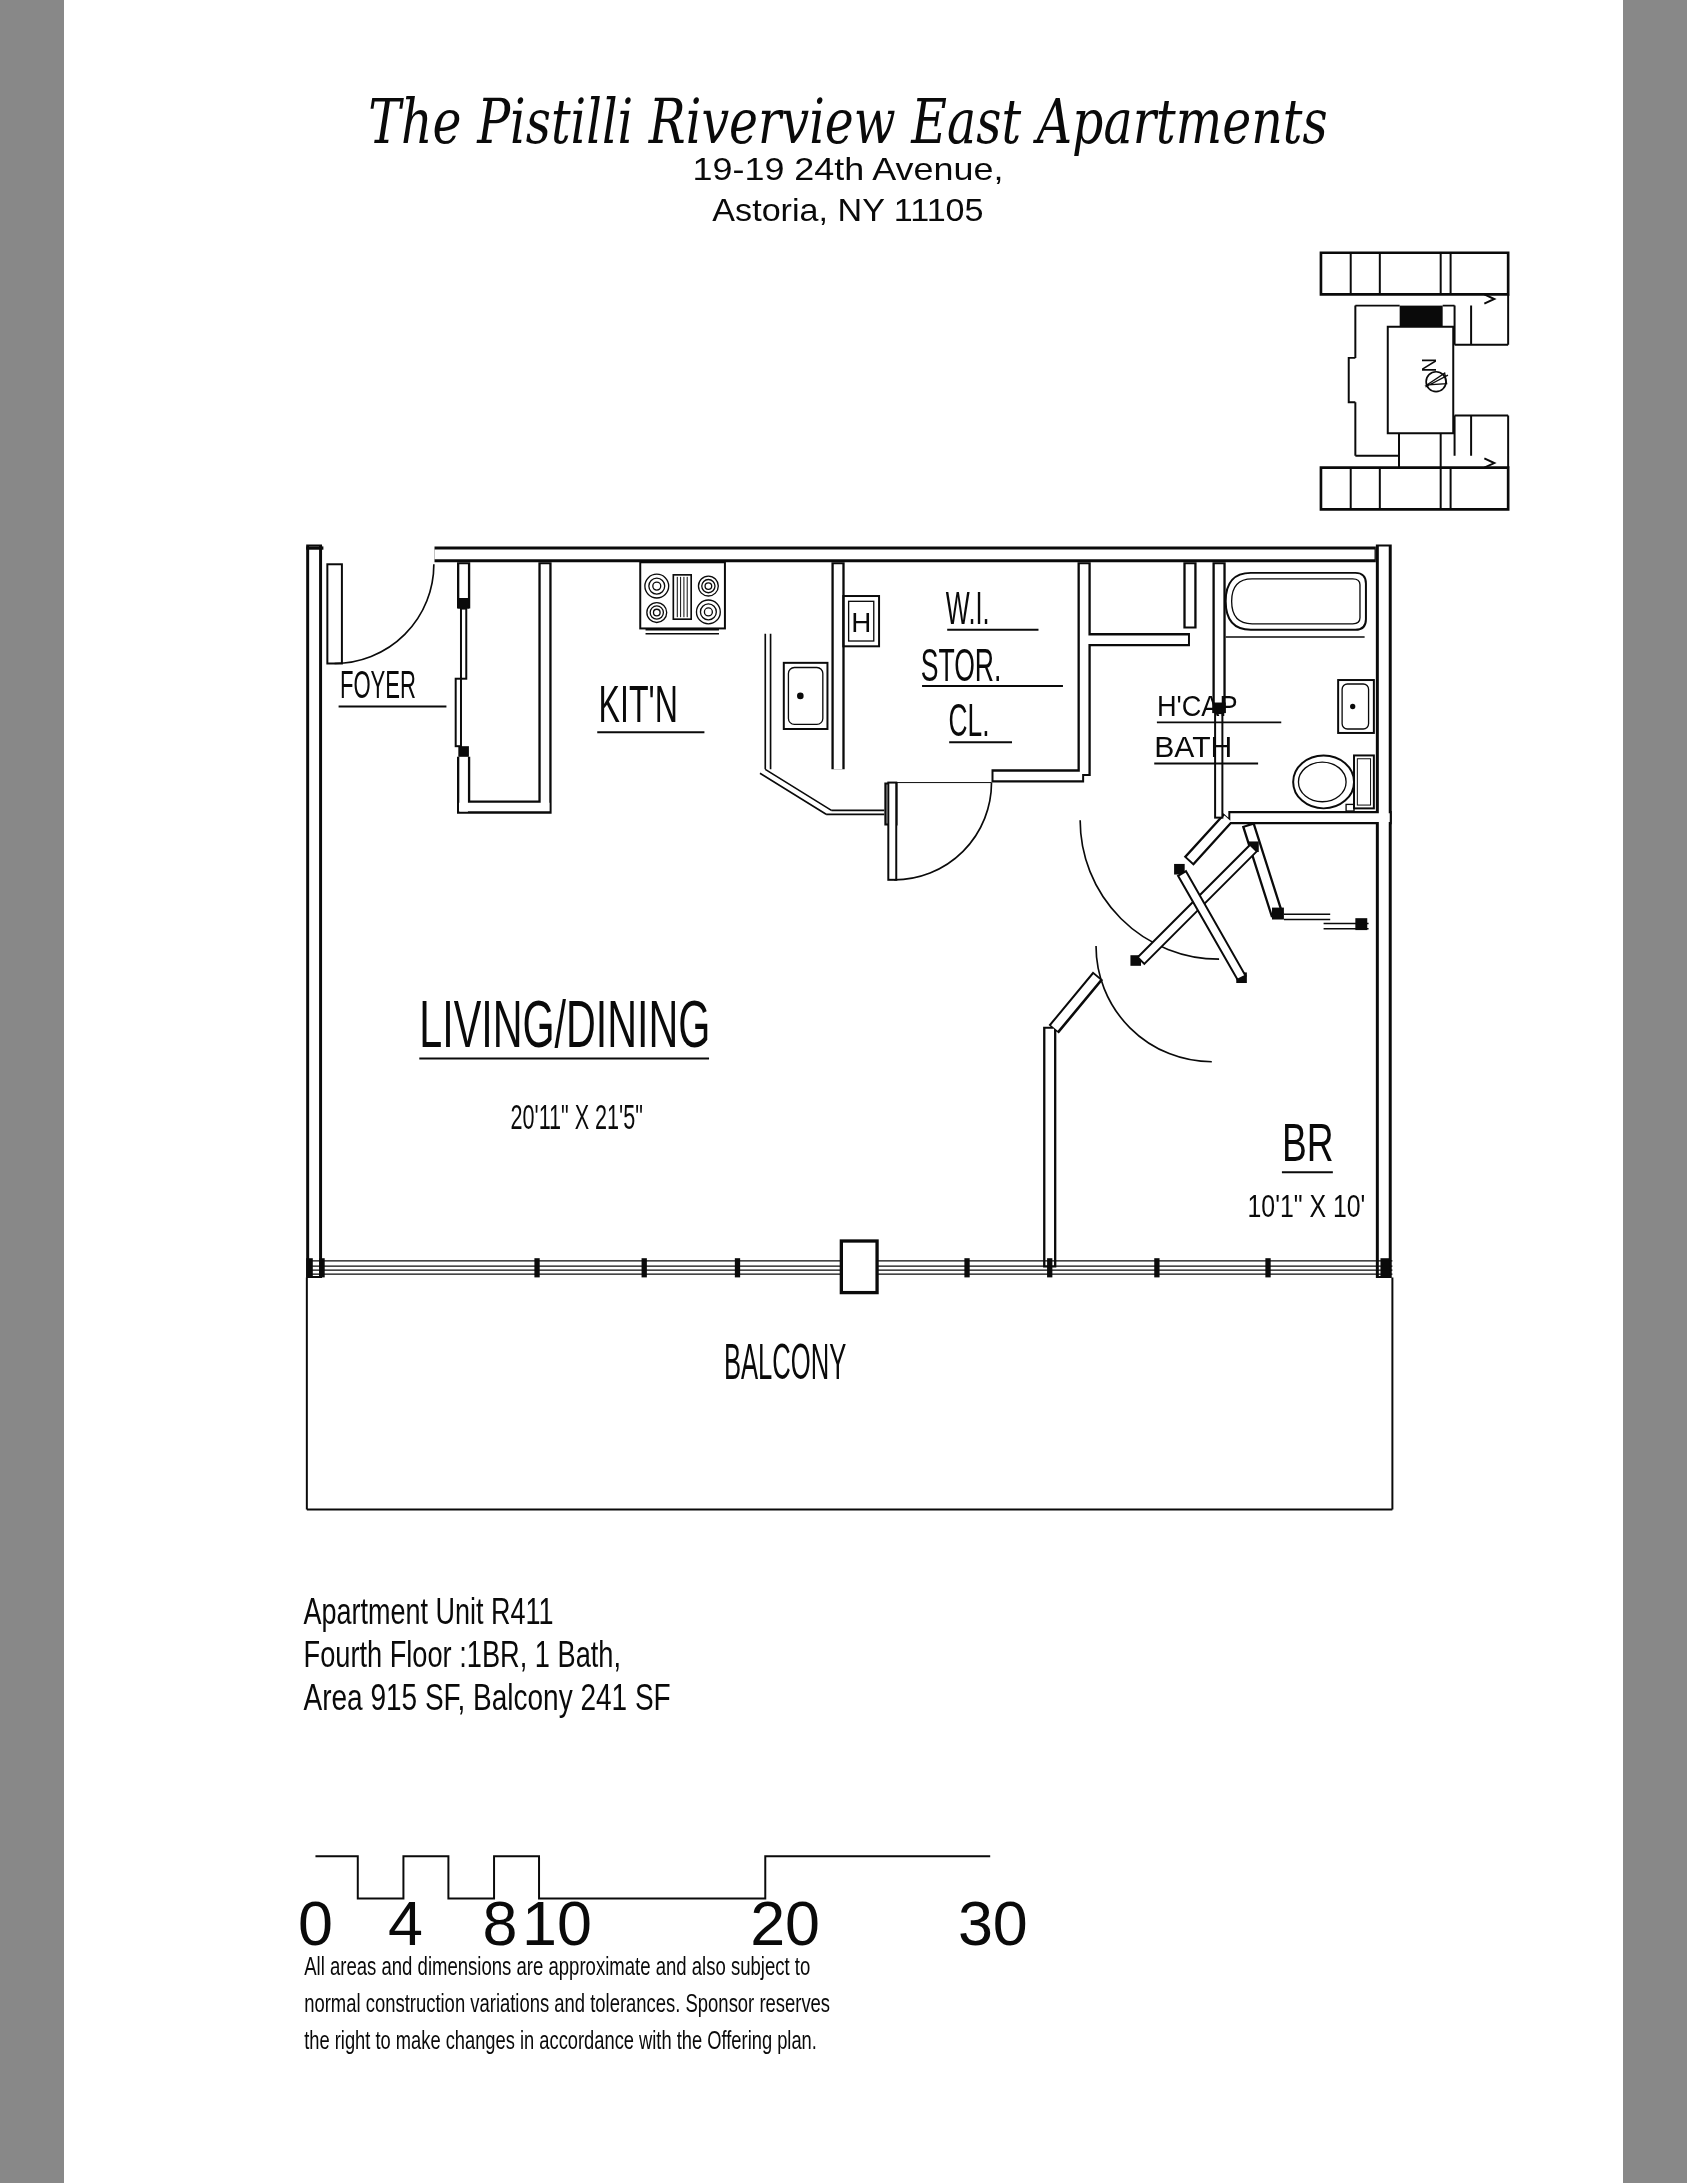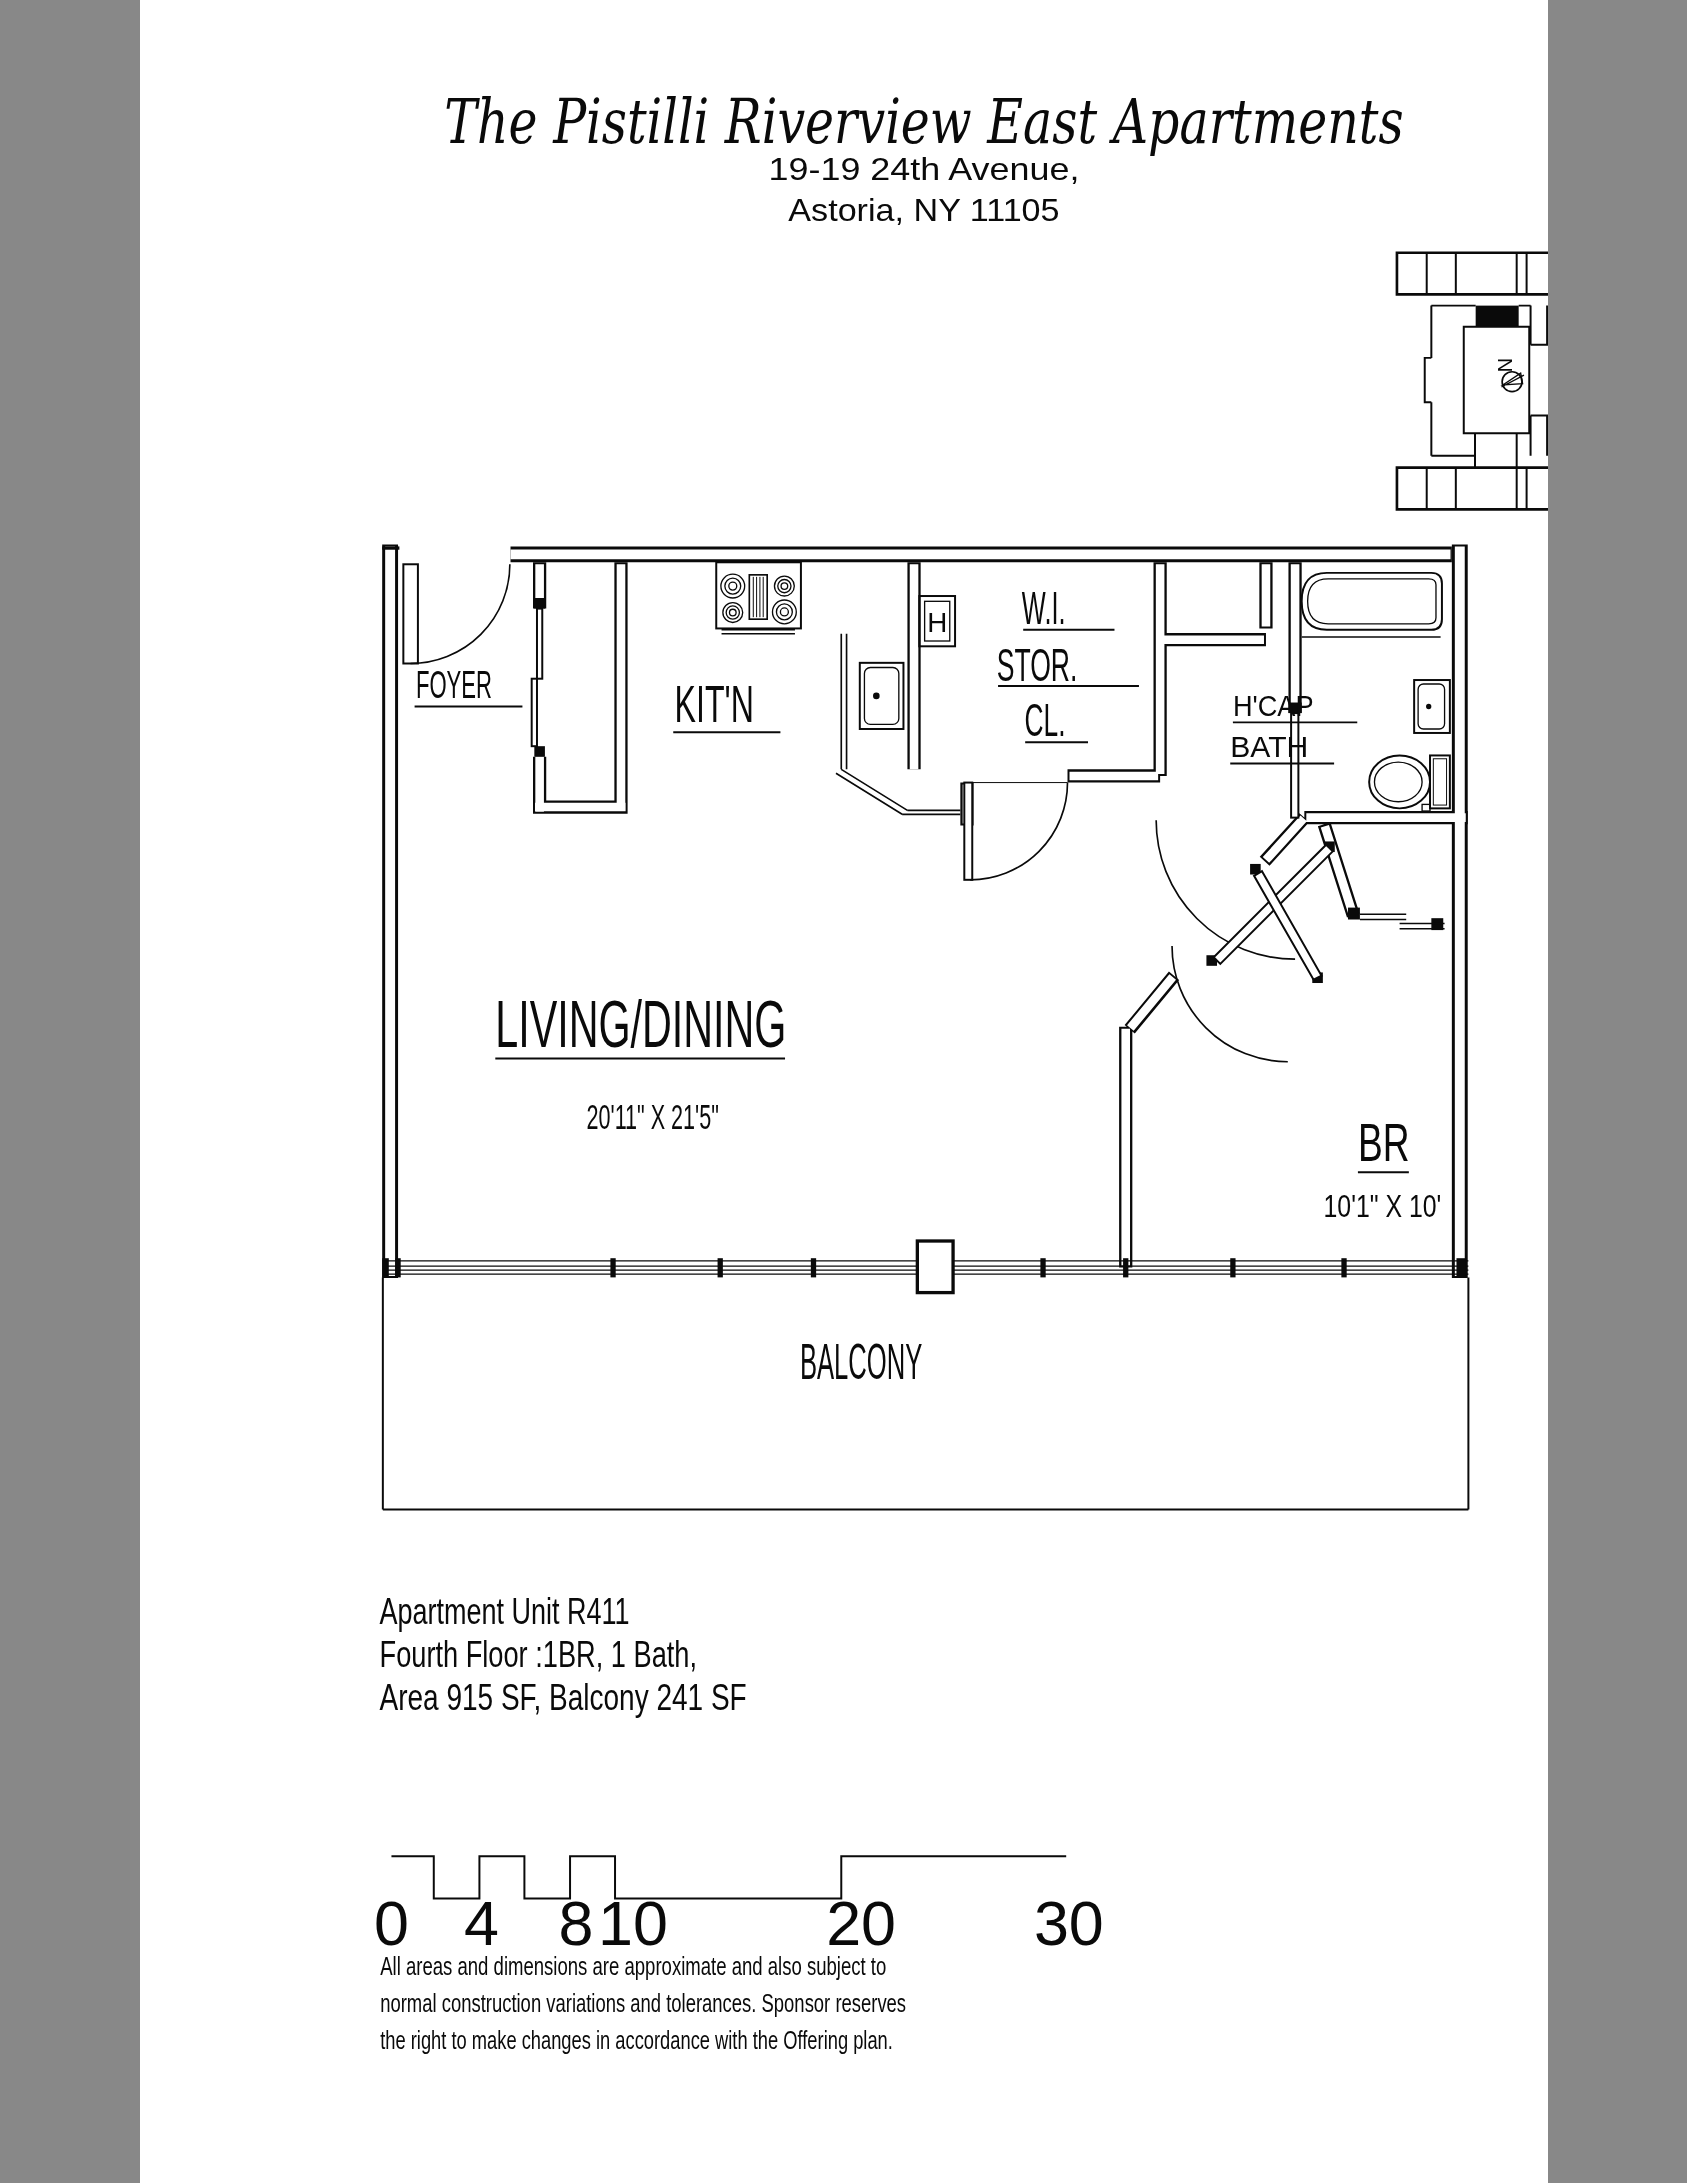--- a/index.html
+++ b/index.html
@@ -1,16 +1,16 @@
 <!DOCTYPE html>
 <html style="font-size:10.6px"><head>
 <meta charset="utf-8">
 <style>
   html,body{margin:0;padding:0;background:#888;}
-  .page{width:1408px;height:2183px;background:#ffffff;position:relative;margin:0 auto;overflow:hidden;}
+  .page{width:1559px;height:2183px;background:#ffffff;position:relative;margin:0 auto;overflow:hidden;}
   svg{display:block;}
   .cad{font-family:"Liberation Sans",sans-serif;fill:#0a0a0a;}
   .script{font-family:"DejaVu Serif",serif;font-style:italic;fill:#0a0a0a;}
   .num{font-family:"Liberation Sans",sans-serif;fill:#0a0a0a;}
 </style>
 </head>
 <body>
 
 <div class="page">
 <svg width="1687" height="2183" viewBox="0 0 2550 3300">

